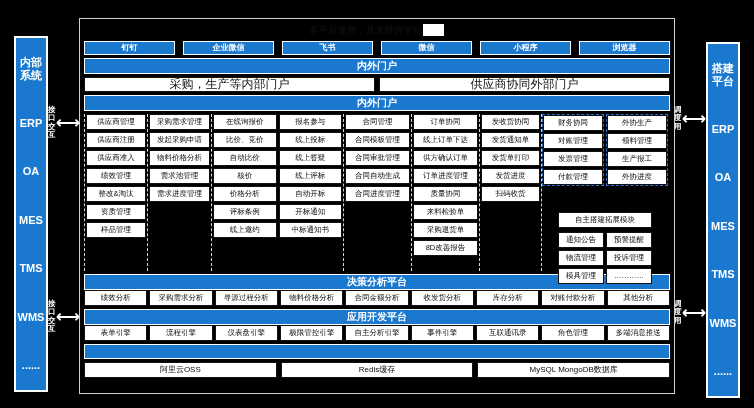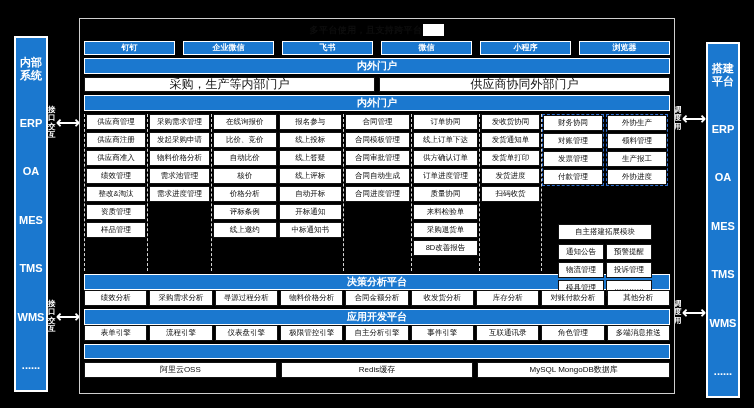--- a/index.html
+++ b/index.html
@@ -341,21 +341,21 @@
             <div class="cell">发票管理</div>
             <div class="cell">付款管理</div>
           </div>
           <div class="col blueblk">
             <div class="cell">外协生产</div>
             <div class="cell">领料管理</div>
             <div class="cell">生产报工</div>
             <div class="cell">外协进度</div>
           </div>
         </div>
-        <div class="col" style="padding:16px; margin-top:20px">
+        <div class="col" style="padding:16px; margin-top:8px">
           <div class="cell">自主搭建拓展模块</div>
           <div class="subcols" style="margin-top:2px">
             <div class="col">
               <div class="cell">通知公告</div>
               <div class="cell">物流管理</div>
               <div class="cell">模具管理</div>
             </div>
             <div class="col">
               <div class="cell">预警提醒</div>
               <div class="cell">投诉管理</div>

